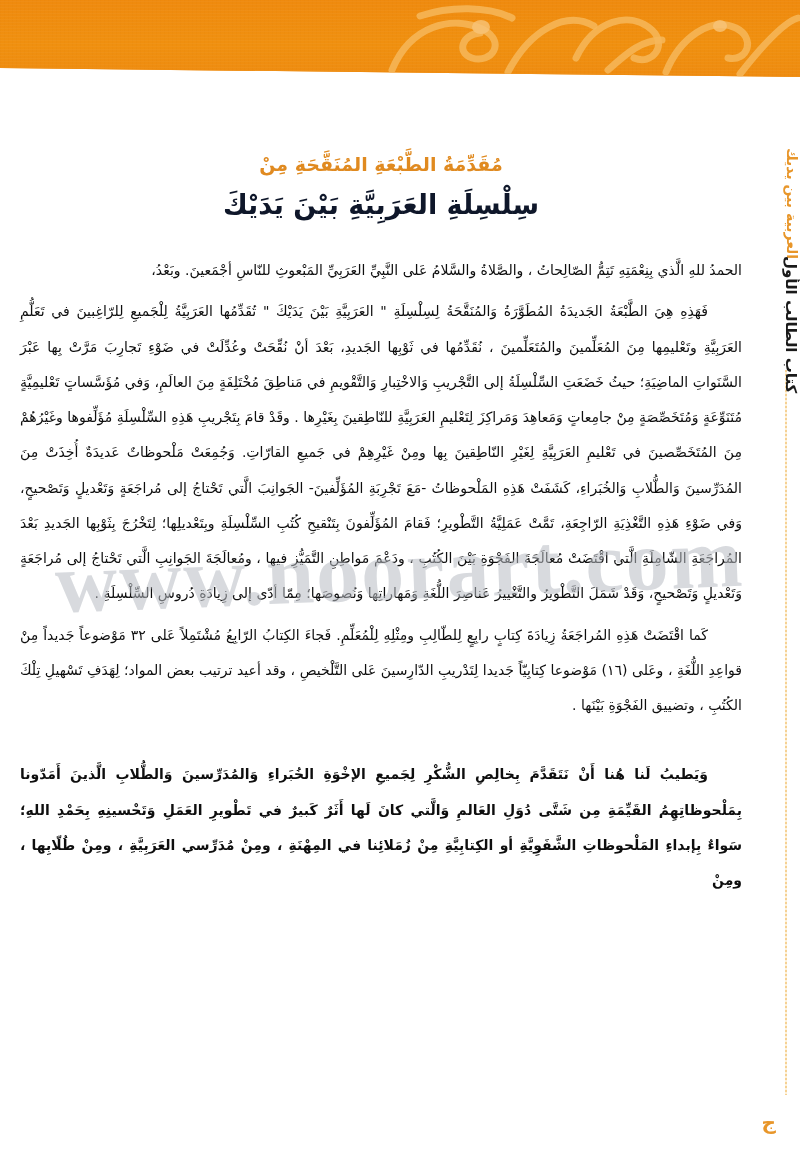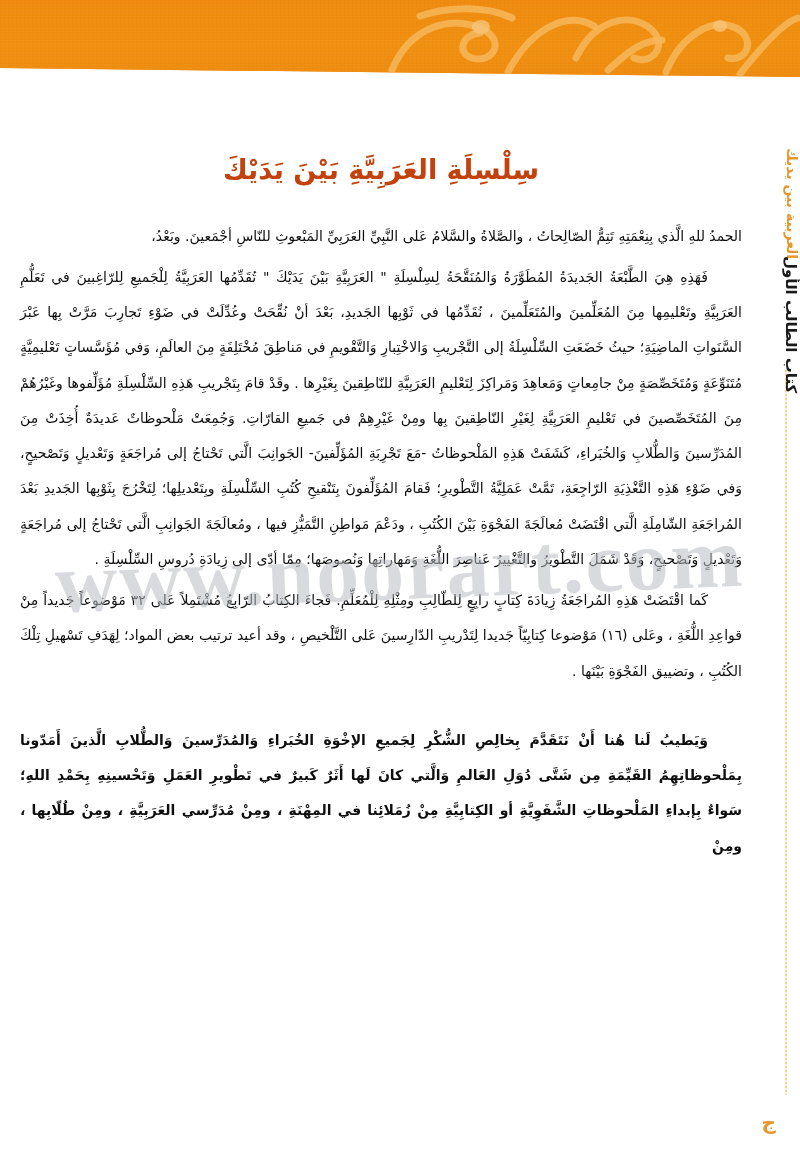--- a/index.html
+++ b/index.html
@@ -127,21 +127,21 @@
     margin-bottom: 28px;
   }
   .title-line-1 {
     color: #e08a20;
     font-size: 19px;
     font-weight: bold;
     line-height: 1.5;
     margin-bottom: 6px;
   }
   .title-line-2 {
-    color: #c2410c;
+    color: #0f172a;
     font-size: 27px;
     font-weight: bold;
     line-height: 1.5;
   }
 
   .para {
     color: #0e0e0e;
     font-size: 14px;
     line-height: 2.52;
     text-align: justify;
@@ -207,20 +207,21 @@
     <div class="rail-rule"></div>
     <div class="rail-text rail-series">العربية بين يديك</div>
     <div class="rail-text rail-book">كتاب الطالب الأول</div>
   </div>
 
   <div class="page-number">ج</div>
 
   <div class="content">
 
     <div class="title-block">
+      <div class="title-line-1">مُقَدِّمَةُ الطَّبْعَةِ المُنَقَّحَةِ مِنْ</div>
       <div class="title-line-2">سِلْسِلَةِ العَرَبِيَّةِ بَيْنَ يَدَيْكَ</div>
     </div>
 
     <p class="para no-indent">الحمدُ للهِ الَّذي بِنِعْمَتِهِ تَتِمُّ الصّالِحاتُ ، والصَّلاةُ والسَّلامُ عَلى النَّبِيِّ العَرَبِيِّ المَبْعوثِ للنّاسِ أجْمَعينَ. وبَعْدُ،</p>
 
     <p class="para">فَهَذِهِ هِيَ الطَّبْعَةُ الجَديدَةُ المُطَوَّرَةُ وَالمُنَقَّحَةُ لِسِلْسِلَةِ " العَرَبِيَّةِ بَيْنَ يَدَيْكَ " تُقَدِّمُها العَرَبِيَّةُ لِلْجَميعِ لِلرّاغِبينَ في تَعَلُّمِ العَرَبِيَّةِ وتَعْليمِها مِنَ المُعَلِّمينَ والمُتَعَلِّمينَ ، نُقَدِّمُها في ثَوْبِها الجَديدِ، بَعْدَ أنْ نُقِّحَتْ وعُدِّلَتْ في ضَوْءِ تَجارِبَ مَرَّتْ بِها عَبْرَ السَّنَواتِ الماضِيَةِ؛ حيثُ خَضَعَتِ السِّلْسِلَةُ إلى التَّجْريبِ وَالاخْتِبارِ وَالتَّقْويمِ في مَناطِقَ مُخْتَلِفَةٍ مِنَ العالَمِ، وَفي مُؤَسَّساتٍ تَعْليمِيَّةٍ مُتَنَوِّعَةٍ وَمُتَخَصِّصَةٍ مِنْ جامِعاتٍ وَمَعاهِدَ وَمَراكِزَ لِتَعْليمِ العَرَبِيَّةِ للنّاطِقينَ بِغَيْرِها . وقَدْ قامَ بِتَجْريبِ هَذِهِ السِّلْسِلَةِ مُؤَلِّفوها وغَيْرُهُمْ مِنَ المُتَخَصِّصينَ في تَعْليمِ العَرَبِيَّةِ لِغَيْرِ النّاطِقينَ بِها ومِنْ غَيْرِهِمْ في جَميعِ القارّاتِ. وَجُمِعَتْ مَلْحوظاتٌ عَديدَةٌ أُخِذَتْ مِنَ المُدَرِّسينَ وَالطُّلابِ وَالخُبَراءِ، كَشَفَتْ هَذِهِ المَلْحوظاتُ -مَعَ تَجْرِبَةِ المُؤَلِّفينَ- الجَوانِبَ الَّتي تَحْتاجُ إلى مُراجَعَةٍ وَتَعْديلٍ وَتَصْحيحٍ، وَفي ضَوْءِ هَذِهِ التَّغْذِيَةِ الرّاجِعَةِ، تَمَّتْ عَمَلِيَّةُ التَّطْويرِ؛ فَقامَ المُؤَلِّفونَ بِتَنْقيحِ كُتُبِ السِّلْسِلَةِ وبِتَعْديلِها؛ لِتَخْرُجَ بِثَوْبِها الجَديدِ بَعْدَ المُراجَعَةِ الشّامِلَةِ الَّتي اقْتَضَتْ مُعالَجَةَ الفَجْوَةِ بَيْنَ الكُتُبِ ، ودَعْمَ مَواطِنِ التَّمَيُّزِ فيها ، ومُعالَجَةَ الجَوانِبِ الَّتي تَحْتاجُ إلى مُراجَعَةٍ وَتَعْديلٍ وَتَصْحيحٍ، وَقَدْ شَمَلَ التَّطْويرُ والتَّغْييرُ عَناصِرَ اللُّغَةِ وَمَهاراتِها وَنُصوصَها؛ مِمّا أدّى إلى زِيادَةِ دُروسِ السِّلْسِلَةِ .</p>
 
     <p class="para">كَما اقْتَضَتْ هَذِهِ المُراجَعَةُ زِيادَةَ كِتابٍ رابِعٍ لِلطّالِبِ ومِثْلِهِ لِلْمُعَلِّمِ. فَجاءَ الكِتابُ الرّابِعُ مُشْتَمِلاً عَلى ٣٢ مَوْضوعاً جَديداً مِنْ قواعِدِ اللُّغَةِ ، وعَلى (١٦) مَوْضوعا كِتابِيّاً جَديدا لِتَدْريبِ الدّارِسينَ عَلى التَّلْخيصِ ، وقد أعيد ترتيب بعض المواد؛ لِهَدَفِ تَسْهيلِ تِلْكَ الكُتُبِ ، وتضييق الفَجْوَةِ بَيْنَها .</p>
 
     <p class="para gap-before">وَيَطيبُ لَنا هُنا أَنْ نَتَقَدَّمَ بِخالِصِ الشُّكْرِ لِجَميعِ الإخْوَةِ الخُبَراءِ وَالمُدَرِّسينَ وَالطُّلابِ الَّذينَ أَمَدّونا بِمَلْحوظاتِهِمُ القَيِّمَةِ مِن شَتَّى دُوَلِ العَالمِ وَالَّتي كانَ لَها أَثَرٌ كَبيرٌ في تَطْويرِ العَمَلِ وَتَحْسينِهِ بِحَمْدِ اللهِ؛ سَواءٌ بِإبداءِ المَلْحوظاتِ الشَّفَوِيَّةِ أو الكِتابِيَّةِ مِنْ زُمَلائِنا في المِهْنَةِ ، ومِنْ مُدَرِّسي العَرَبِيَّةِ ، ومِنْ طُلّابِها ، ومِنْ</p>

